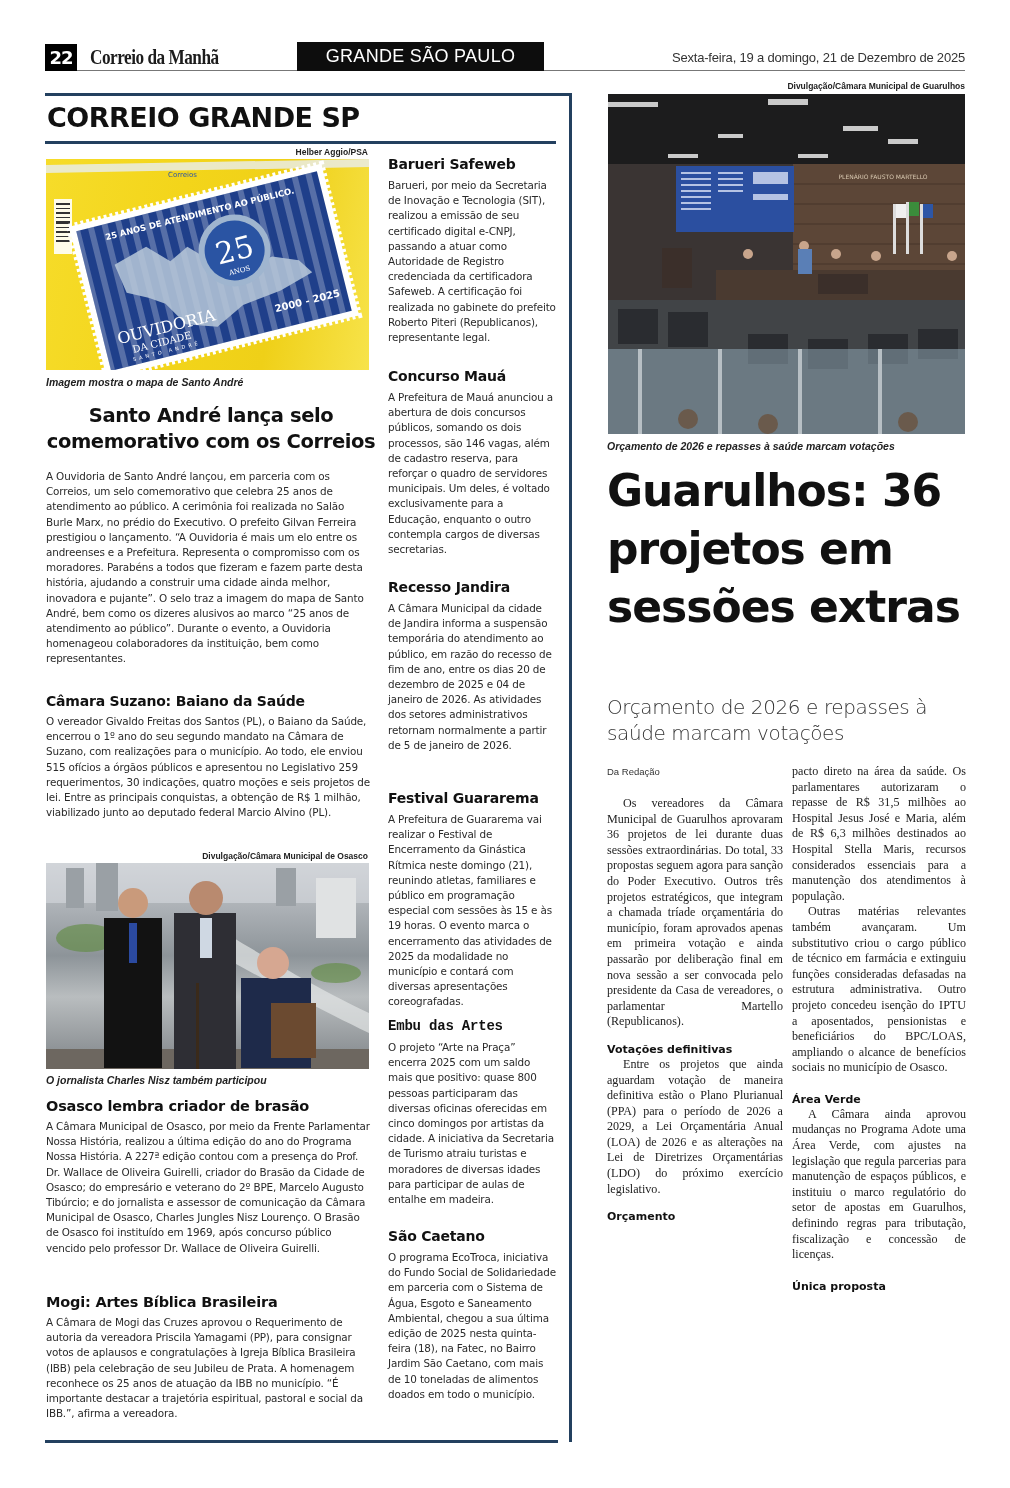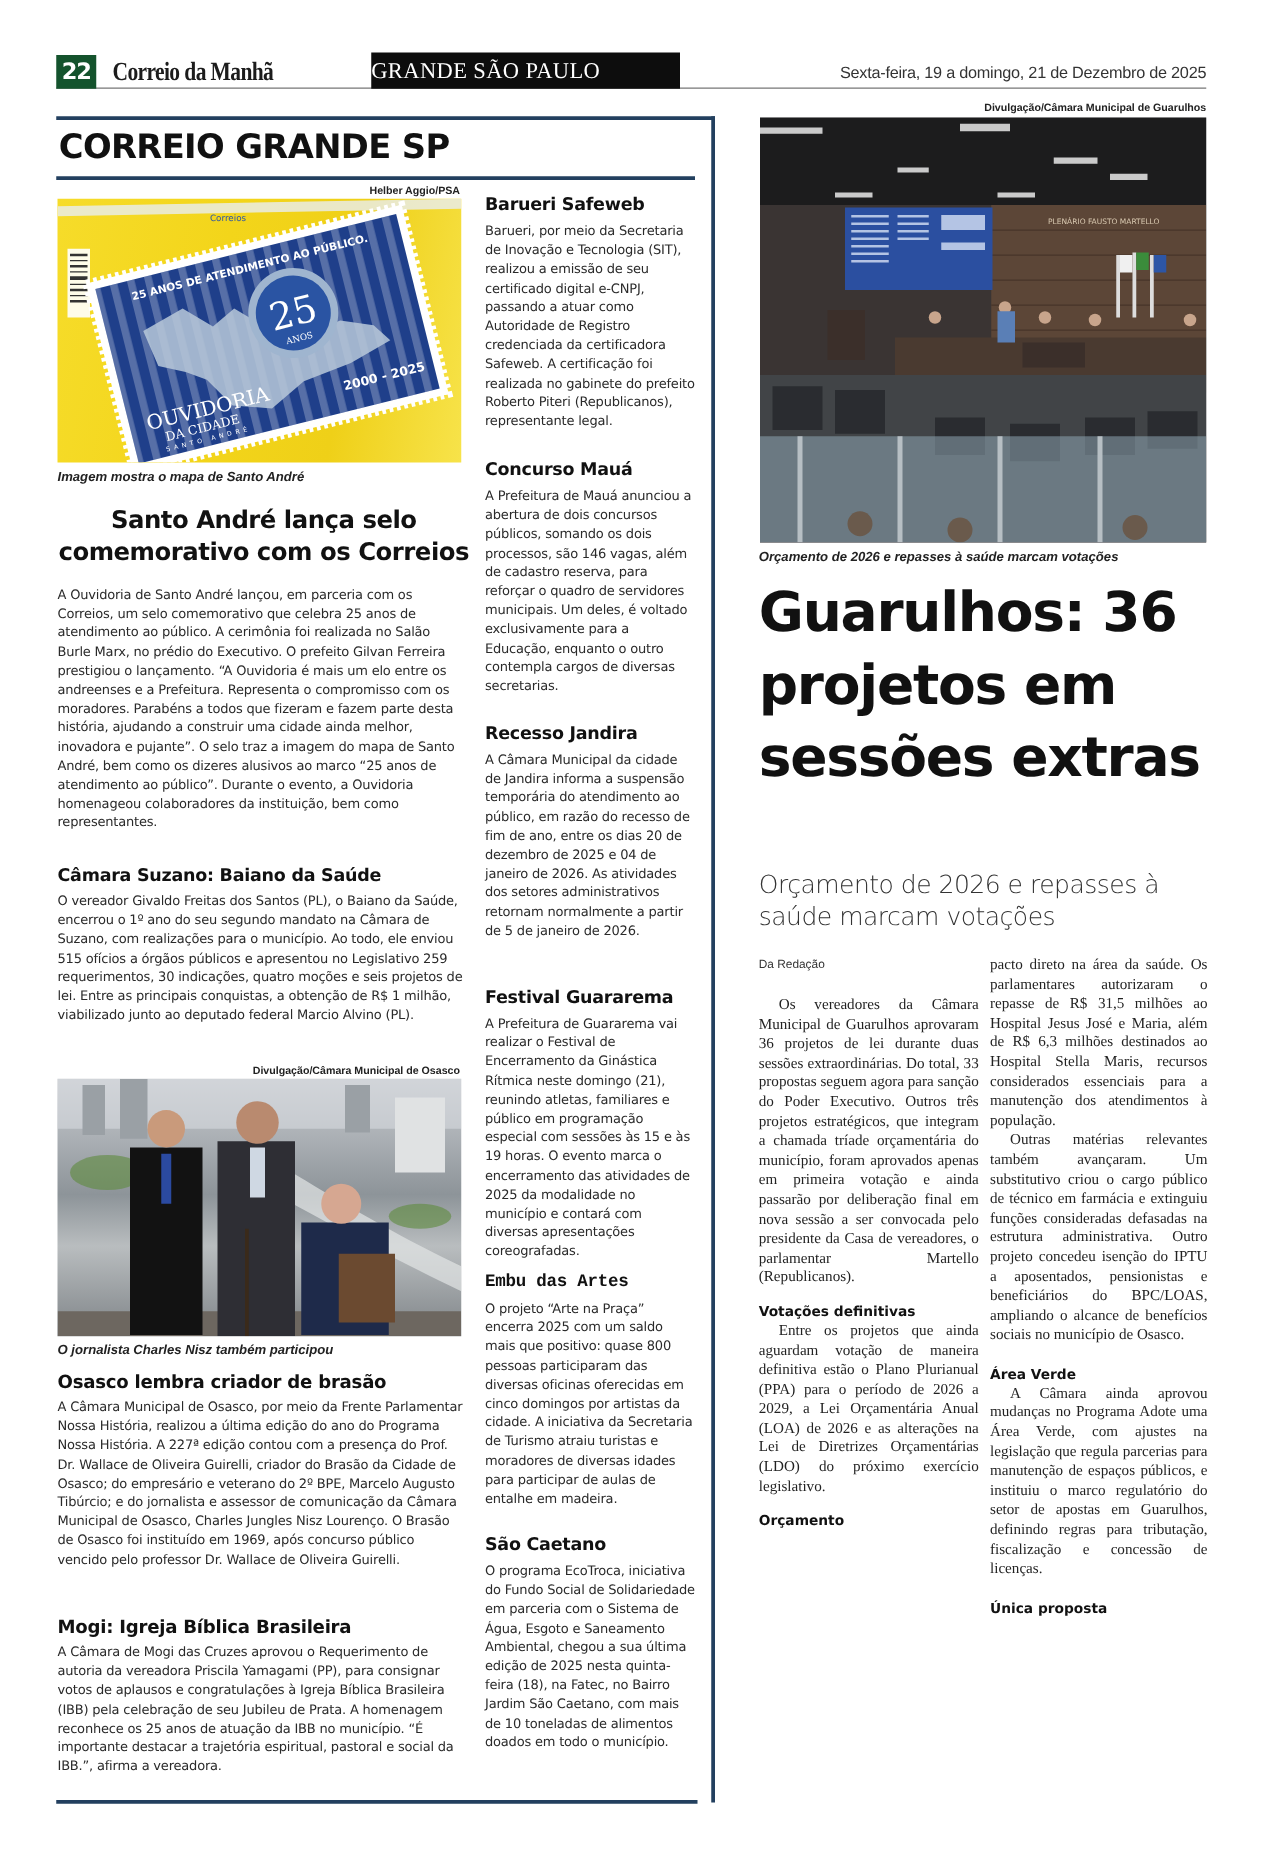--- a/index.html
+++ b/index.html
@@ -1,23 +1,23 @@
 <!DOCTYPE html>
 <html><head>
 <meta charset="utf-8">
 <style>
   * { box-sizing: border-box; margin: 0; padding: 0; }
   html, body { width: 1010px; height: 1488px; background: #ffffff; overflow: hidden; }
   body { position: relative; font-family: "Liberation Sans", sans-serif; color: #1c1c1c; }
 
   
   .masthead { position: absolute; left: 45px; top: 44px; width: 920px; height: 27px; border-bottom: 1.5px solid #777; }
-  .page-num { position: absolute; left: 0; top: 0; width: 32px; height: 27px; background: #14532d; color: #fff; font-family: "DejaVu Sans", sans-serif; font-weight: bold; font-size: 18px; line-height: 27px; text-align: center; letter-spacing: -1px; }
+  .page-num { position: absolute; left: 0; top: 0; width: 32px; height: 27px; background: #000000; color: #fff; font-family: "DejaVu Sans", sans-serif; font-weight: bold; font-size: 18px; line-height: 27px; text-align: center; letter-spacing: -1px; }
   .paper-name { position: absolute; left: 45px; top: 0; font-family: "Liberation Serif", serif; font-weight: bold; font-size: 21px; line-height: 27px; letter-spacing: -0.6px; transform: scaleX(0.82); transform-origin: left center; }
-  .section-tag { position: absolute; left: 252px; top: -2px; width: 247px; height: 29px; background: #0d0d0d; color: #fff; font-family: Liberation Serif, serif; font-size: 18px; line-height: 29px; letter-spacing: 0.3px; }
+  .section-tag { position: absolute; left: 252px; top: -2px; width: 247px; height: 29px; background: #0d0d0d; color: #fff; font-family: Liberation Sans, sans-serif; font-size: 18px; line-height: 29px; text-align: center; letter-spacing: 0.3px; }
   .edition-date { position: absolute; right: 0; top: 0; font-size: 13px; line-height: 27px; color: #333; letter-spacing: -0.2px; }
 
   
   .box-frame { position: absolute; left: 45px; top: 93px; width: 527px; height: 1349px; border-top: 3px solid #23405f; border-right: 3px solid #23405f; }
   .box-bottom { position: absolute; left: 45px; top: 1440px; width: 513px; height: 3px; background: #23405f; }
   .box-title { position: absolute; left: 47px; top: 102px; font-family: "DejaVu Sans", sans-serif; font-weight: bold; font-size: 27px; letter-spacing: -0.5px; color: #111; }
   .box-title-rule { position: absolute; left: 45px; top: 141px; width: 511px; height: 3px; background: #23405f; }
 
   .credit { position: absolute; font-size: 8.5px; color: #222; text-align: right; font-weight: bold; }
   .caption { position: absolute; font-size: 10.5px; font-style: italic; color: #222; font-weight: bold; }
@@ -128,21 +128,21 @@
     <rect x="195" y="115" width="70" height="90" fill="#1e2a4a"></rect>
     <circle cx="227" cy="100" r="16" fill="#d6a791"></circle>
     <rect x="225" y="140" width="45" height="55" fill="#6b4a30"></rect>
   </svg>
 </div>
 <div class="caption" style="left:46px; top:1074px;">O jornalista Charles Nisz também participou</div>
 
 <h3 class="h-news" style="left:46px; top:1098px; font-size:14.5px;">Osasco lembra criador de brasão</h3>
 <div class="col-text" style="left:46px; top:1119px; width:326px;">A Câmara Municipal de Osasco, por meio da Frente Parlamentar Nossa História, realizou a última edição do ano do Programa Nossa História. A 227ª edição contou com a presença do Prof. Dr. Wallace de Oliveira Guirelli, criador do Brasão da Cidade de Osasco; do empresário e veterano do 2º BPE, Marcelo Augusto Tibúrcio; e do jornalista e assessor de comunicação da Câmara Municipal de Osasco, Charles Jungles Nisz Lourenço. O Brasão de Osasco foi instituído em 1969, após concurso público vencido pelo professor Dr. Wallace de Oliveira Guirelli.</div>
 
-<h3 class="h-news" style="left:46px; top:1294px; font-size:14.5px;">Mogi: Igreja Bíblica Brasileira</h3>
+<h3 class="h-news" style="left:46px; top:1294px; font-size:14.5px;">Mogi: Artes Bíblica Brasileira</h3>
 <div class="col-text" style="left:46px; top:1315px; width:326px;">A Câmara de Mogi das Cruzes aprovou o Requerimento de autoria da vereadora Priscila Yamagami (PP), para consignar votos de aplausos e congratulações à Igreja Bíblica Brasileira (IBB) pela celebração de seu Jubileu de Prata. A homenagem reconhece os 25 anos de atuação da IBB no município. “É importante destacar a trajetória espiritual, pastoral e social da IBB.”, afirma a vereadora.</div>
 
 <h3 class="h-news" style="left:388px; top:156px;">Barueri Safeweb</h3>
 <div class="col-text" style="left:388px; top:178px; width:168px;">Barueri, por meio da Secretaria de Inovação e Tecnologia (SIT), realizou a emissão de seu certificado digital e-CNPJ, passando a atuar como Autoridade de Registro credenciada da certificadora Safeweb. A certificação foi realizada no gabinete do prefeito Roberto Piteri (Republicanos), representante legal.</div>
 
 <h3 class="h-news" style="left:388px; top:368px;">Concurso Mauá</h3>
 <div class="col-text" style="left:388px; top:390px; width:168px;">A Prefeitura de Mauá anunciou a abertura de dois concursos públicos, somando os dois processos, são 146 vagas, além de cadastro reserva, para reforçar o quadro de servidores municipais. Um deles, é voltado exclusivamente para a Educação, enquanto o outro contempla cargos de diversas secretarias.</div>
 
 <h3 class="h-news" style="left:388px; top:579px;">Recesso Jandira</h3>
 <div class="col-text" style="left:388px; top:601px; width:168px;">A Câmara Municipal da cidade de Jandira informa a suspensão temporária do atendimento ao público, em razão do recesso de fim de ano, entre os dias 20 de dezembro de 2025 e 04 de janeiro de 2026. As atividades dos setores administrativos retornam normalmente a partir de 5 de janeiro de 2026.</div>

